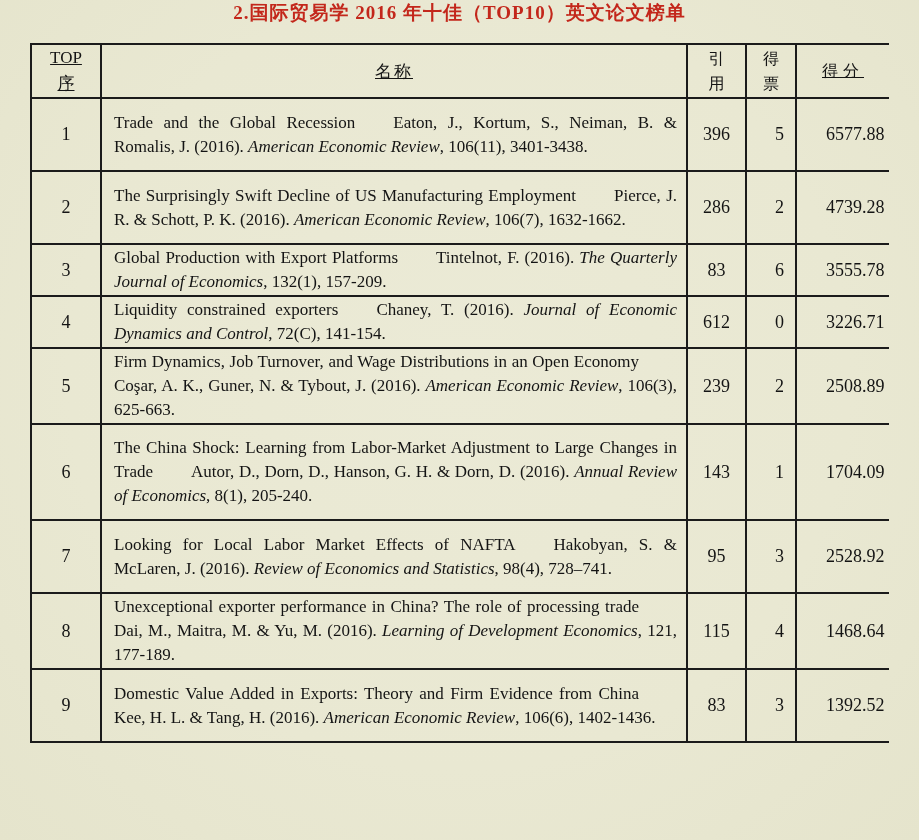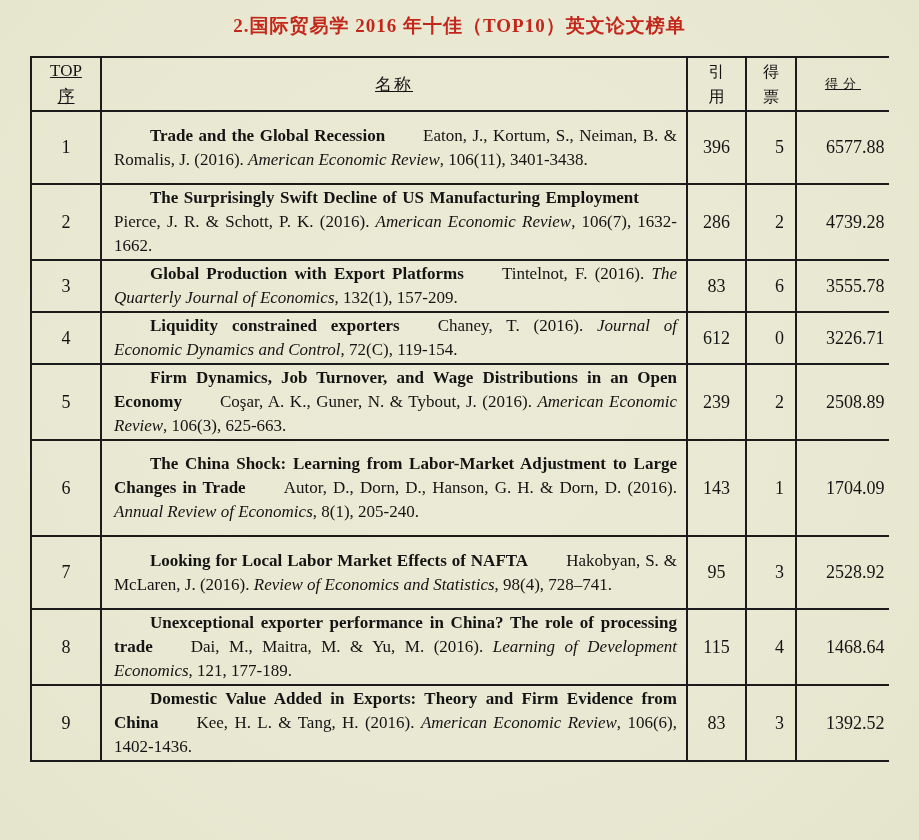--- a/index.html
+++ b/index.html
@@ -13,21 +13,20 @@
     background: radial-gradient(ellipse at 50% 45%, #ebead6 0%, #e9e8d2 60%, #e5e4cc 100%);
     font-family: "Liberation Serif", "DejaVu Serif", serif;
     color: #141414;
   }
   .doc-title {
     text-align: center;
     font-size: 19px;
     font-weight: bold;
     color: #c3271b;
     margin: 0;
-    padding-top: 13px;
     letter-spacing: 1px;
     font-family: "Liberation Serif", "DejaVu Serif", serif;
   }
   table.rank-table {
     border-collapse: collapse;
     table-layout: fixed;
     width: 858px;
     margin-left: 30px;
     margin-top: 17px;
   }
@@ -43,40 +42,40 @@
   }
   
   tr.hrow  { height: 42px; text-decoration: underline; }
   tr.h3    { height: 73px; }
   tr.h2    { height: 47px; }
   tr.h4    { height: 96px; }
   
   th.rank-h { font-size: 17px; line-height: 26px; text-align: center; }
   th.name-h { font-size: 17px; text-align: center; letter-spacing: 2px; }
   th.cites-h, th.votes-h { text-align: center; font-size: 16px; }
-  th.score-h { text-align: center; font-size: 13px; letter-spacing: 5px; }
+  th.score-h { text-align: center; font-size: 16px; letter-spacing: 5px; }
   .vstack {
     display: inline-block;
     width: 1.1em;
     word-break: break-all;
     line-height: 25px;
     font-size: 16px;
   }
   
   td.rank  { text-align: center; font-size: 18px; }
   td.paper {
     text-align: justify;
     font-size: 17px;
     line-height: 24px;
     padding: 1px 9px 1px 12px;
   }
   td.cites { text-align: center; font-size: 18px; border-radius: 21px; }
   td.votes { text-align: right; font-size: 18px; padding-right: 11px; }
   td.score { text-align: left; font-size: 18px; padding-left: 29px; }
-  .ptitle  { font-weight: bold; margin-left: 36px; }
+  .ptitle  { font-weight: normal; }
   .gap     { display: inline-block; width: 38px; }
   .journal { font-style: italic; }
 </style>
 </head>
 <body>
 
 <div class="doc-title">2.国际贸易学 2016 年十佳（TOP10）英文论文榜单</div>
 
 <table class="rank-table">
   <colgroup>
@@ -117,21 +116,21 @@
   <tr class="h2">
     <td class="rank">3</td>
     <td class="paper"><span class="ptitle">Global Production with Export Platforms</span><span class="gap"></span><span>Tintelnot, F. (2016). </span><span class="journal">The Quarterly Journal of Economics</span><span>, 132(1), 157-209.</span></td>
     <td class="cites">83</td>
     <td class="votes">6</td>
     <td class="score">3555.78</td>
   </tr>
 
   <tr class="h2">
     <td class="rank">4</td>
-    <td class="paper"><span class="ptitle">Liquidity constrained exporters</span><span class="gap"></span><span>Chaney, T. (2016). </span><span class="journal">Journal of Economic Dynamics and Control</span><span>, 72(C), 119-154.</span></td>
+    <td class="paper"><span class="ptitle">Liquidity constrained exporters</span><span class="gap"></span><span>Chaney, T. (2016). </span><span class="journal">Journal of Economic Dynamics and Control</span><span>, 72(C), 141-154.</span></td>
     <td class="cites">612</td>
     <td class="votes">0</td>
     <td class="score">3226.71</td>
   </tr>
 
   <tr class="h3">
     <td class="rank">5</td>
     <td class="paper"><span class="ptitle">Firm Dynamics, Job Turnover, and Wage Distributions in an Open Economy</span><span class="gap"></span><span>Coşar, A. K., Guner, N. &amp; Tybout, J. (2016). </span><span class="journal">American Economic Review</span><span>, 106(3), 625-663.</span></td>
     <td class="cites">239</td>
     <td class="votes">2</td>

